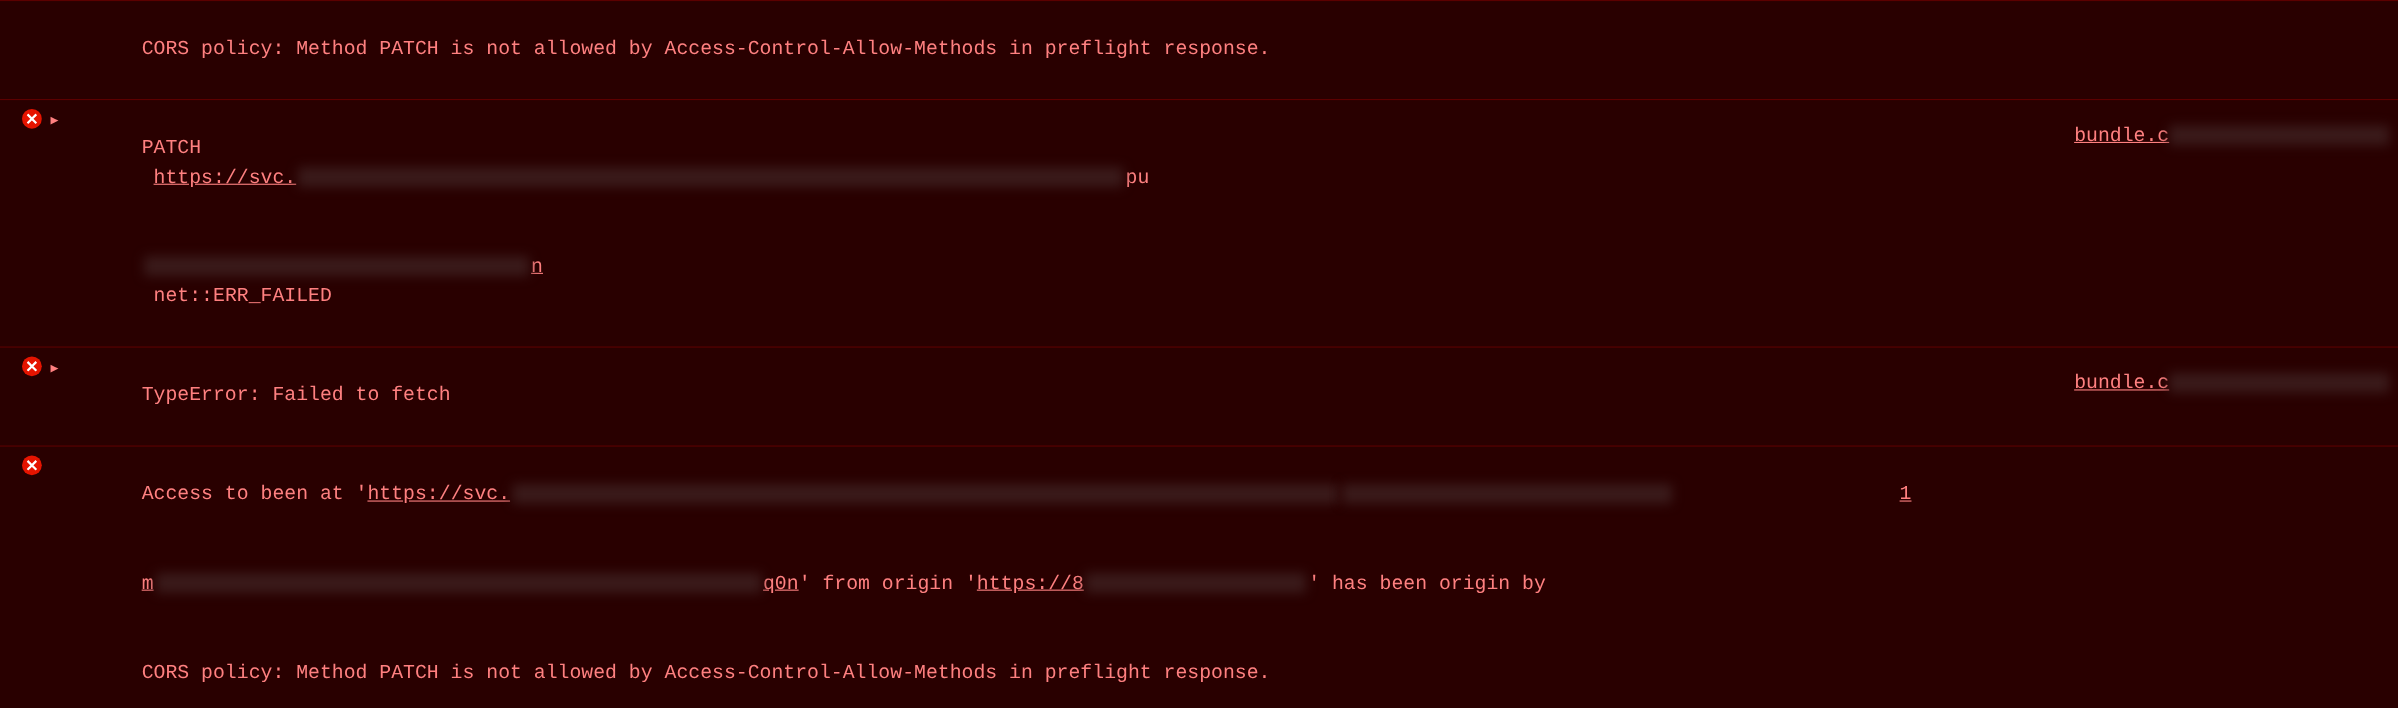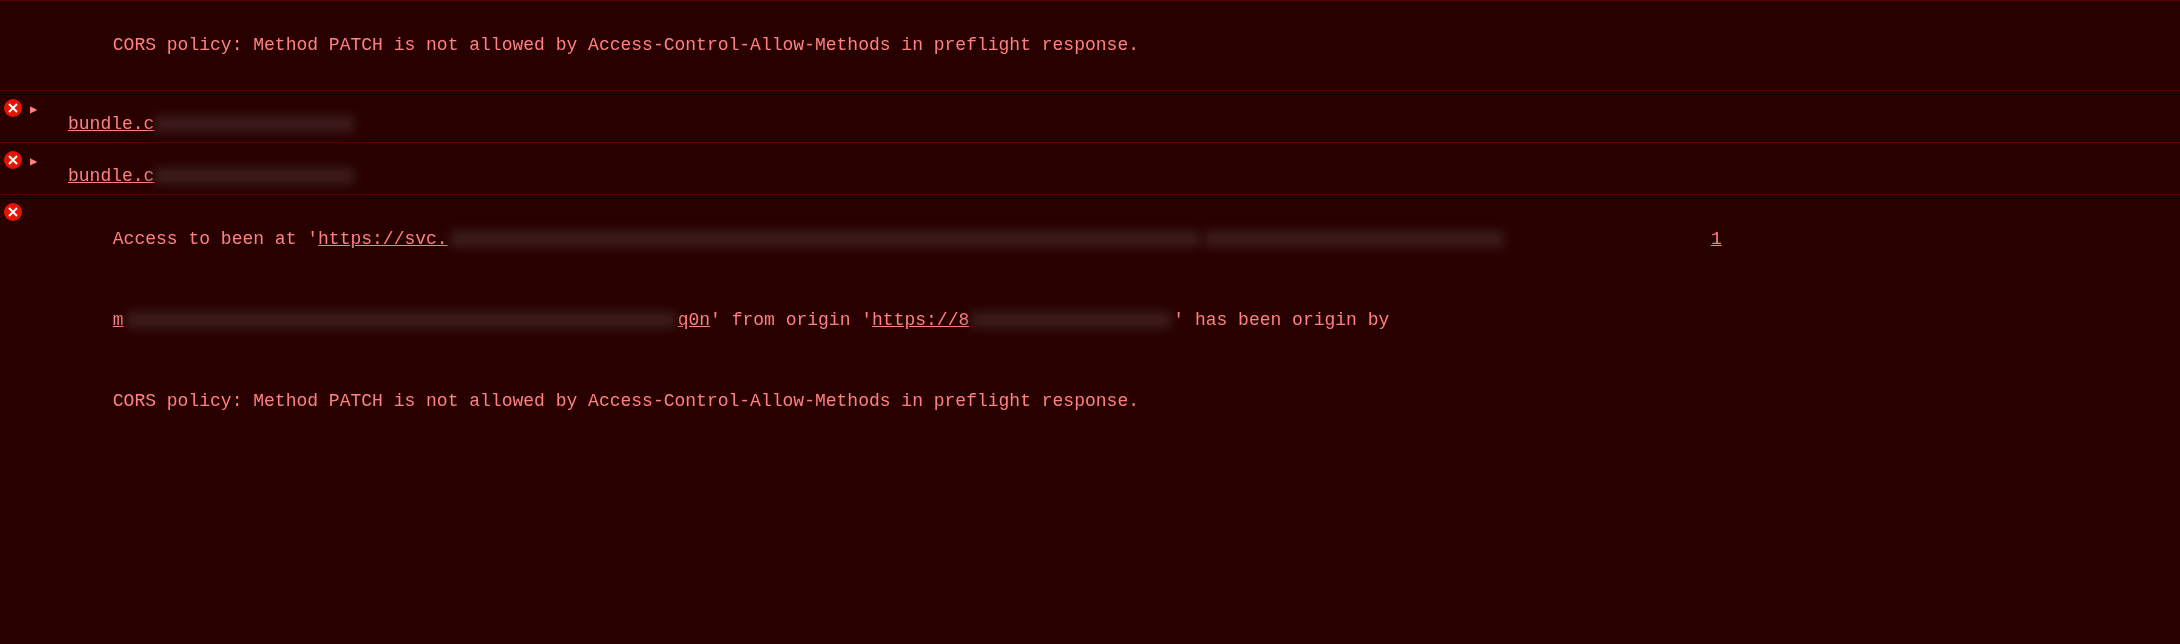--- a/index.html
+++ b/index.html
@@ -13,21 +13,21 @@
       font-size: 18px;
       color: #ff8080;
       width: 2180px;
       overflow-x: hidden;
     }
     .console {
       width: 100%;
     }
     .log-row {
       border-top: 1px solid #5c0000;
-      padding: 4px 8px 4px 4px;
+      padding: 4px 8px 4px 20px;
       display: flex;
       align-items: flex-start;
       gap: 6px;
       min-height: 28px;
       line-height: 1.5;
     }
     .log-row.error {
       background: #290000;
     }
     .icon-col {
@@ -129,35 +129,45 @@
     <div class="icon-col">
       <span class="error-icon">
         <svg viewBox="0 0 10 10">
             <path d="M1 1 L9 9 M9 1 L1 9" stroke="#fff" stroke-width="2" fill="none"></path>
           </svg>
       </span>
     </div>
     <div class="disclosure">
       <span>▶</span>
     </div>
+    <div class="msg-col">
+      <span class="method">PATCH</span>
+      <span> </span><span class="underline"><span>https://svc.</span><span class="redact w6"></span></span><span>pu</span>
+      <br>
+      <span class="underline"><span class="redact w4"></span><span>n</span></span>
+      <span> </span><span>net::ERR_FAILED</span>
+    </div>
     <div class="src-col">
       <span class="srclink">bundle.c</span><span class="src-blur"></span>
     </div>
   </div>
 
   <div class="log-row error">
     <div class="icon-col">
       <span class="error-icon">
         <svg viewBox="0 0 10 10">
             <path d="M1 1 L9 9 M9 1 L1 9" stroke="#fff" stroke-width="2" fill="none"></path>
           </svg>
       </span>
     </div>
     <div class="disclosure">
       <span>▶</span>
+    </div>
+    <div class="msg-col">
+      <span>TypeError: Failed to fetch</span>
     </div>
     <div class="src-col">
       <span class="srclink">bundle.c</span><span class="src-blur"></span>
     </div>
   </div>
 
   <div class="log-row error">
     <div class="icon-col">
       <span class="error-icon">
         <svg viewBox="0 0 10 10">

